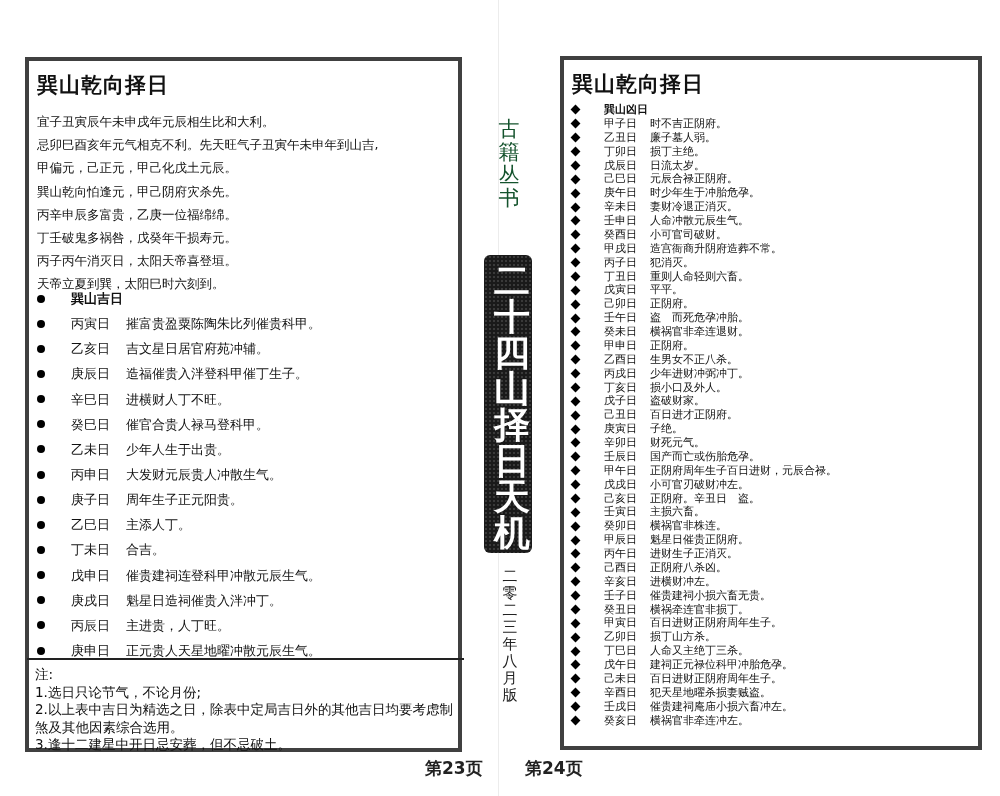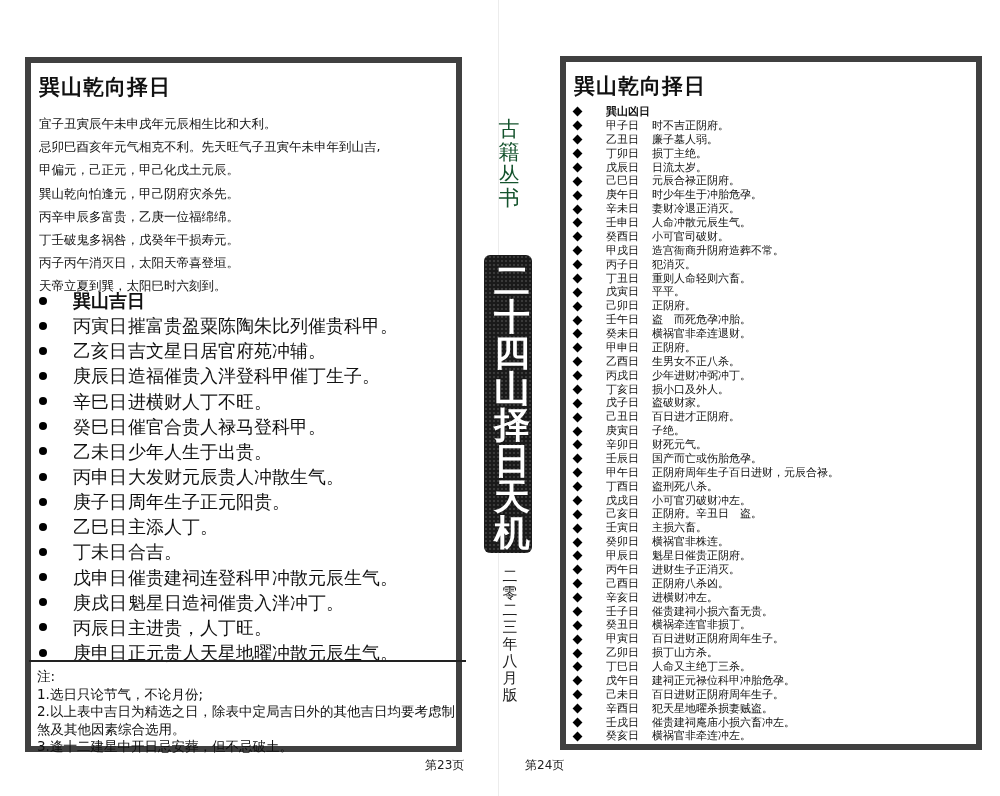--- a/index.html
+++ b/index.html
@@ -1,46 +1,46 @@
 <!DOCTYPE html>
 <html><head>
 <meta charset="utf-8">
 <style>
   html, body { margin: 0; padding: 0; }
   body {
     width: 1000px; height: 796px; background: #ffffff; position: relative; overflow: hidden;
     font-family: "DejaVu Sans", "Liberation Sans", sans-serif; color: #111;
   }
   .page-box {
-    position: absolute; border: 6px solid #404040; box-sizing: border-box; background: #fff;
+    position: absolute; border: 4px solid #404040; box-sizing: border-box; background: #fff;
   }
   #left-box { left: 25px; top: 57px; width: 437px; height: 695px; }
   #right-box { left: 560px; top: 56px; width: 422px; height: 694px; }
   .title {
     position: absolute; font-weight: bold; font-size: 21px; letter-spacing: 1px; color: #111;
   }
   #left-box .title { left: 8px; top: 10px; }
   #right-box .title { left: 8px; top: 10px; }
 
   .verse { position: absolute; left: 8px; top: 49px; }
   .verse-line { font-size: 12.5px; height: 23.2px; line-height: 23.2px; white-space: nowrap; }
 
   .lucky-list { position: absolute; left: 8px; top: 225px; }
-  .lucky-row { height: 25.15px; line-height: 25.15px; font-size: 18px; white-space: nowrap; display: flex; align-items: center; }
+  .lucky-row { height: 25.15px; line-height: 25.15px; font-size: 13px; white-space: nowrap; display: flex; align-items: center; }
   .lucky-row .bullet { width: 8px; height: 8px; border-radius: 50%; background: #000; display: inline-block; margin-right: 26px; }
   .lucky-row .day { display: inline-block; width: 55px; }
   .lucky-row.header .day { font-weight: bold; width: auto; }
 
   .notes {
     position: absolute; left: -2px; top: 597px; width: 437px; height: 96px;
     border-top: 2px solid #222; box-sizing: border-box; padding: 6px 8px 0 8px;
     font-size: 13.5px; line-height: 17.5px;
   }
 
-  .page-num { position: absolute; top: 757px; font-size: 12px; font-weight: normal; color: #222; }
+  .page-num { position: absolute; top: 757px; font-size: 17px; font-weight: bold; color: #222; }
   #page-num-left { left: 425px; }
   #page-num-right { left: 525px; }
 
   .center-line { position: absolute; left: 498px; top: 0; width: 1px; height: 796px; background: #ececec; }
 
   .spine-series {
     position: absolute; left: 496px; top: 118px; width: 26px;
     font-size: 21px; line-height: 23px; text-align: center; color: #14532d;
   }
   .spine-label {
@@ -310,25 +310,20 @@
         <span class="day">壬辰日</span>
         <span>国产而亡或伤胎危孕。</span>
       </div>
       <div class="bad-row">
         <span class="diamond"></span>
         <span class="day">甲午日</span>
         <span>正阴府周年生子百日进财，元辰合禄。</span>
       </div>
       <div class="bad-row">
         <span class="diamond"></span>
-        <span class="day">丁酉日</span>
-        <span>盗刑死八杀。</span>
-      </div>
-      <div class="bad-row">
-        <span class="diamond"></span>
         <span class="day">戊戌日</span>
         <span>小可官刃破财冲左。</span>
       </div>
       <div class="bad-row">
         <span class="diamond"></span>
         <span class="day">己亥日</span>
         <span>正阴府。辛丑日　盗。</span>
       </div>
       <div class="bad-row">
         <span class="diamond"></span>

